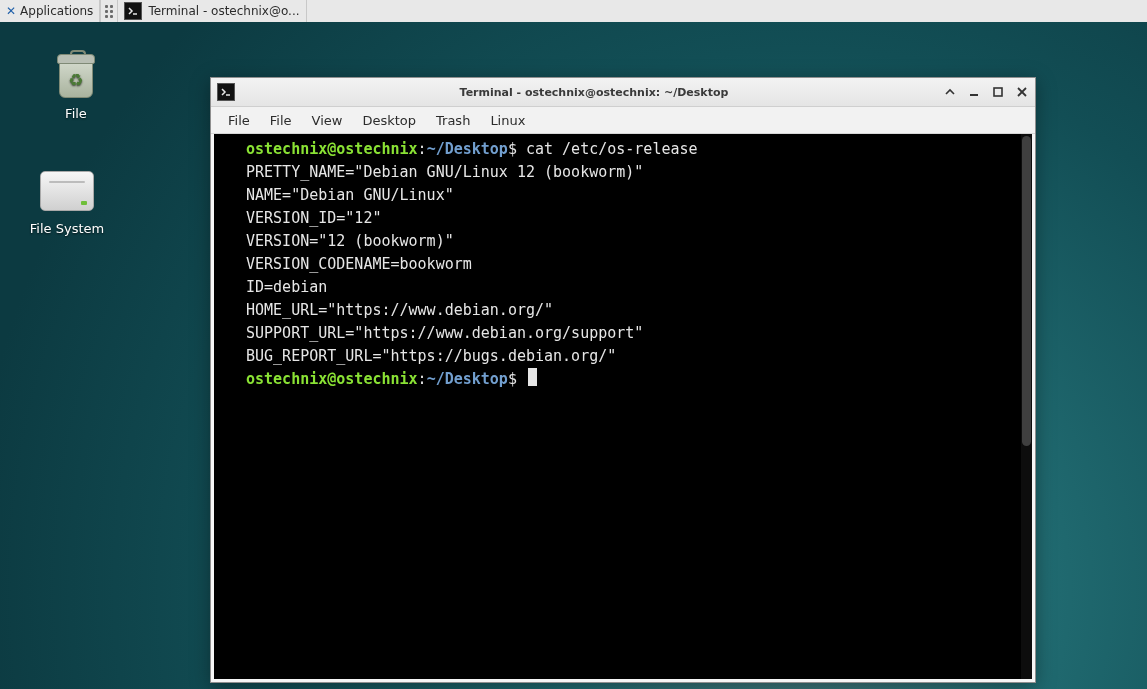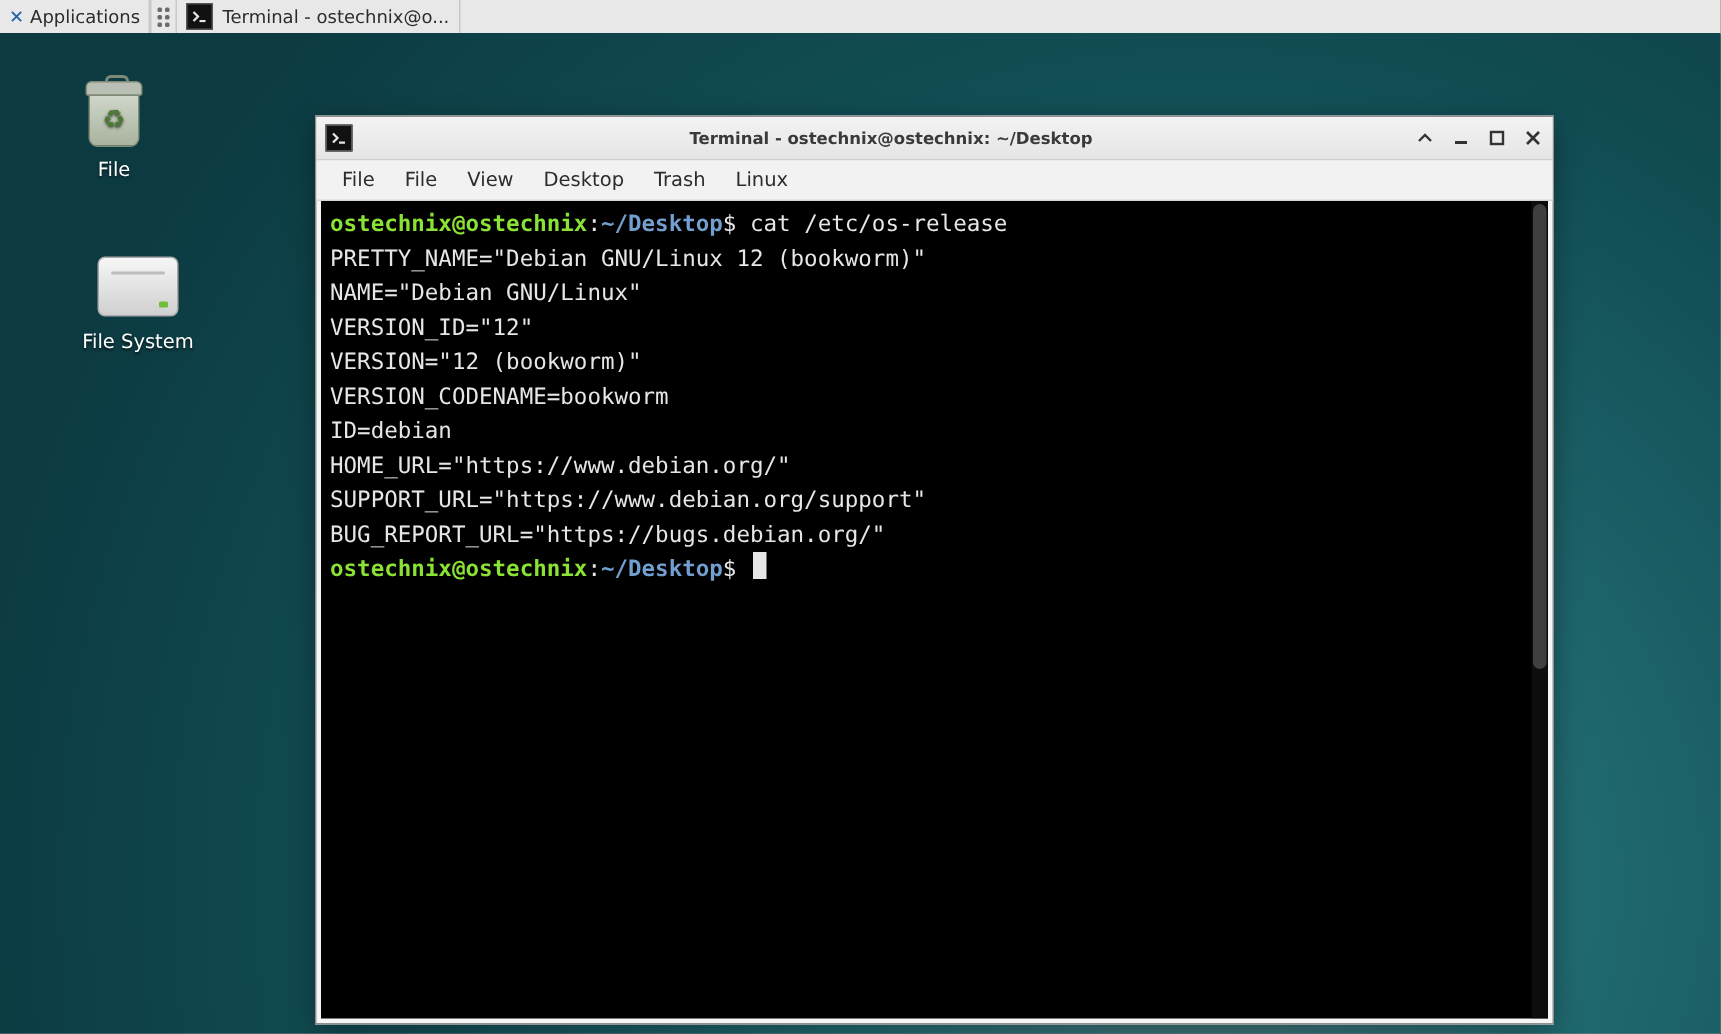--- a/index.html
+++ b/index.html
@@ -40,21 +40,21 @@
   .titlebar{height:28px;background:linear-gradient(#f3f3f3,#e5e5e5);border-bottom:1px solid #cfcfcf;display:flex;align-items:center;padding:0 6px;font-size:11px;color:#333;}
   .titlebar .tb-icon{width:16px;height:16px;background:#111;border:1px solid #555;display:flex;align-items:center;justify-content:center;margin-right:10px;}
   .titlebar .tb-title{flex:1;text-align:center;font-weight:bold;color:#3a3a3a;white-space:nowrap;overflow:hidden;text-overflow:ellipsis;padding:0 8px;}
   .titlebar .tb-btns{display:flex;gap:10px;align-items:center;}
   .tb-btn{width:14px;height:14px;display:flex;align-items:center;justify-content:center;cursor:pointer;color:#333;}
   .menubar{height:26px;background:#f2f2f2;border-bottom:1px solid #d6d6d6;display:flex;align-items:center;padding:0 8px;gap:2px;font-size:13px;color:#2c2c2c;}
   .menubar .mitem{padding:3px 9px;cursor:pointer;border-radius:3px;}
   .term-body{position:absolute;top:56px;left:3px;right:3px;bottom:3px;background:#000;color:#eaeaea;font-family:"DejaVu Sans Mono","Liberation Mono",monospace;font-size:15px;line-height:23px;overflow:hidden;}
   .term-scroll{position:absolute;top:0;right:0;width:11px;bottom:0;background:#0d0d0d;}
   .term-scroll .thumb{position:absolute;top:2px;left:1px;right:1px;height:310px;background:#3f3f3f;border-radius:5px;}
-  .term-content{padding:4px 6px 4px 6px;white-space:pre;}
+  .term-content{padding:4px 6px 4px 6px;white-space:pre;margin-left:26px;}
   .g{color:#8ae234;font-weight:bold;}
   .b{color:#729fcf;font-weight:bold;}
   .w{color:#e6e6e6;}
   .cursor{display:inline-block;width:9px;height:18px;background:#e6e6e6;vertical-align:-2px;margin-left:2px;}
 </style>
 </head>
 <body>
 
 <div id="panel">
   <div class="panel-section apps">
@@ -89,21 +89,21 @@
       <div class="trash-draw">
           <div class="handle"></div>
           <div class="lid"></div>
           <div class="bin"></div>
           <div class="recycle">♻</div>
         </div>
     </div>
     <div>File</div>
   </div>
 
-  <div class="dicon" style="left:44px;top:145px;">
+  <div class="dicon" style="left:19px;top:145px;">
     <div class="ic">
       <div class="drive-draw"></div>
     </div>
     <div>File System</div>
   </div>
 
 
   <div id="termwin">
     <div class="titlebar">
       <span class="tb-icon">

